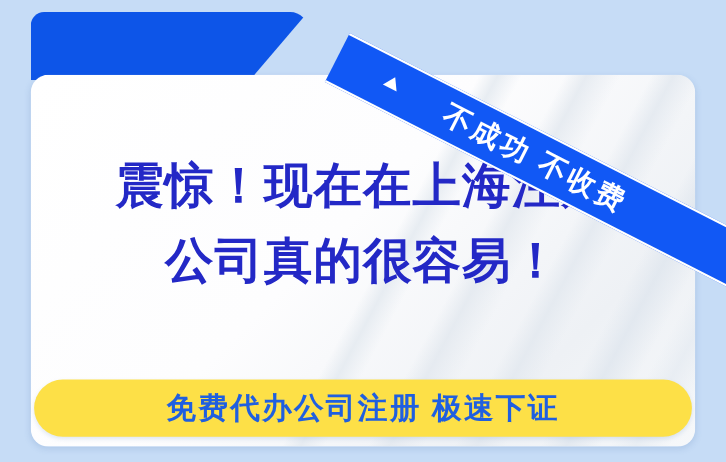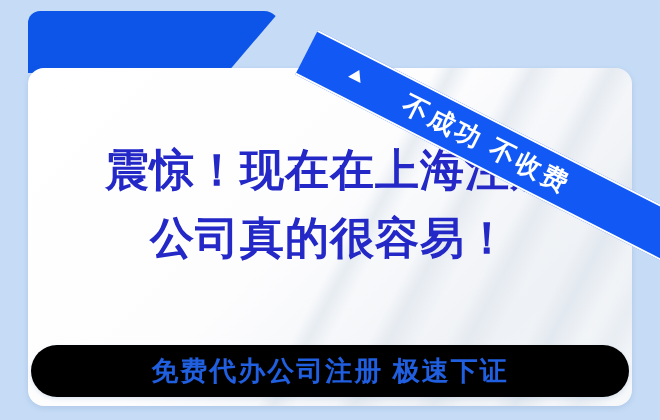--- a/index.html
+++ b/index.html
@@ -100,21 +100,21 @@
   }
 
   
   .pill {
     position: absolute;
     left: 31px;
     top: 345px;
     width: 598px;
     height: 52px;
     border-radius: 26px;
-    background: #000000;
+    background: #fde047;
     box-shadow: 0 2px 4px rgba(120,155,200,0.22);
     z-index: 5;
   }
   .pill-label {
     position: absolute;
     left: 0;
     right: 0;
     top: 0;
     height: 52px;
     line-height: 52px;

